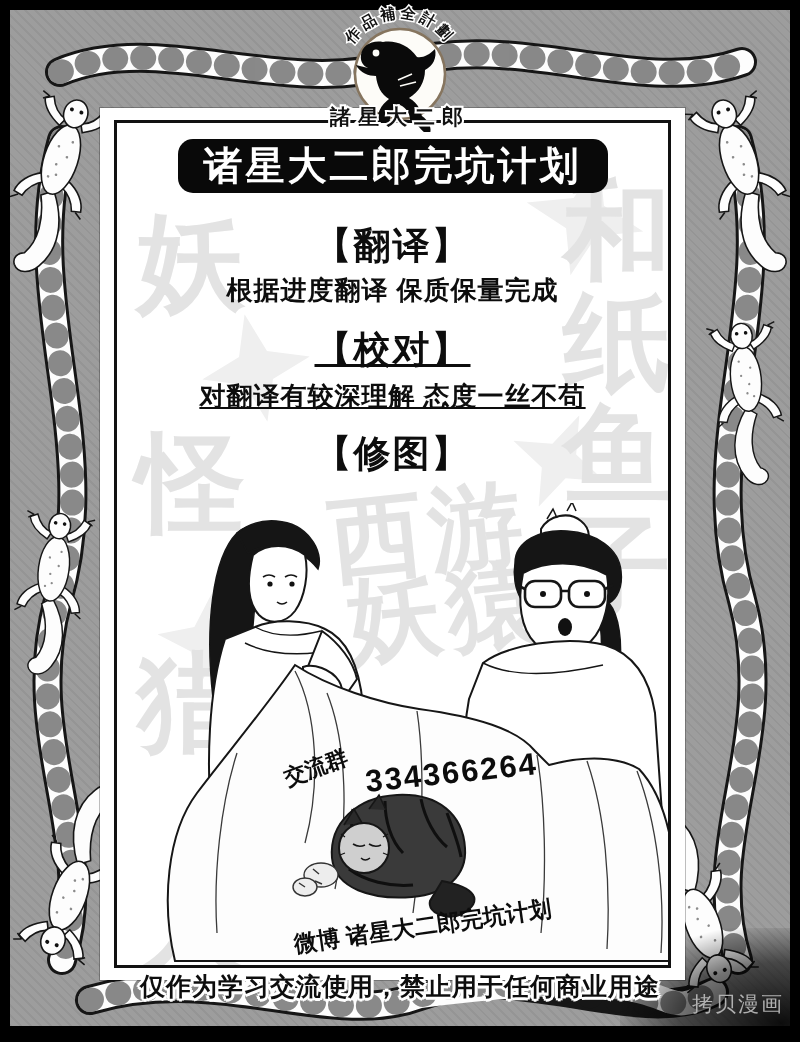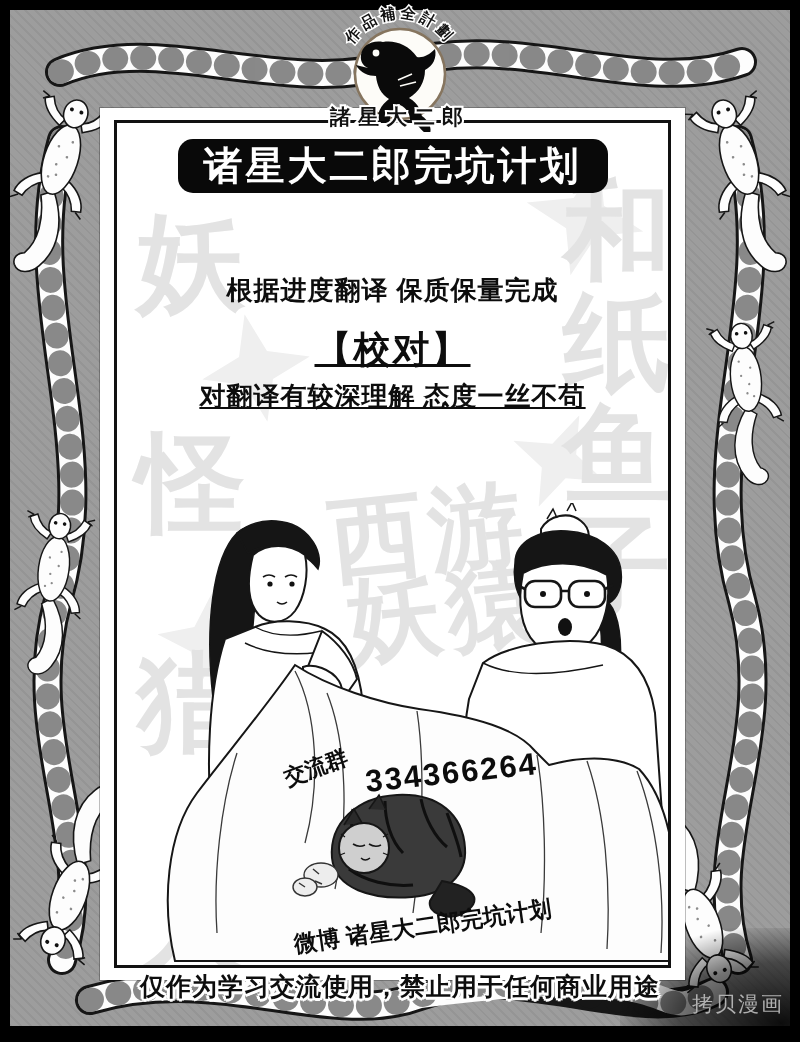--- a/index.html
+++ b/index.html
@@ -126,23 +126,25 @@
       <div class="wm v" style="left:444px;top:166px;">纸</div>
       <div class="wm v" style="left:444px;top:278px;">鱼</div>
       <div class="wm v" style="left:444px;top:390px;">子</div>
       <div class="wm c" style="left:212px;top:362px;">西游</div>
       <div class="wm c" style="left:230px;top:442px;">妖猿</div>
 
       <div class="banner">
         <span>诸星大二郎完坑计划</span>
       </div>
 
+      <div class="sec-h" style="top:98px;">【翻译】</div>
       <div class="sec-d" style="top:150px;">根据进度翻译 保质保量完成</div>
       <div class="sec-h" style="top:202px;text-decoration:underline;">【校对】</div>
       <div class="sec-d" style="top:256px;text-decoration:underline;">对翻译有较深理解 态度一丝不苟</div>
+      <div class="sec-h" style="top:306px;">【修图】</div>
 
       <svg class="illu" width="551" height="462" viewBox="0 0 551 462">
 
         <g stroke="#161616" stroke-width="2" fill="#fff">
           <path d="M120,30 C95,55 88,125 96,195 C100,238 110,262 120,278 L152,262 C136,212 132,150 138,100 C142,70 150,45 166,32 C150,18 132,20 120,30 Z" fill="#151515" stroke-width="1.5"></path>
           <path d="M120,30 C142,12 178,14 194,36 C202,46 204,58 201,66 C182,42 150,38 131,50 Z" fill="#151515" stroke-width="1.5"></path>
           <path d="M136,52 C129,80 131,100 142,112 C152,122 168,121 178,108 C188,94 192,70 188,52 C172,40 150,40 136,52 Z"></path>
           <path d="M146,74 q6,-4 12,0 M168,74 q6,-4 12,0" fill="none" stroke-width="1.6"></path>
           <circle cx="153" cy="81" r="2.6" fill="#111" stroke="none"></circle>
           <circle cx="175" cy="81" r="2.6" fill="#111" stroke="none"></circle>

